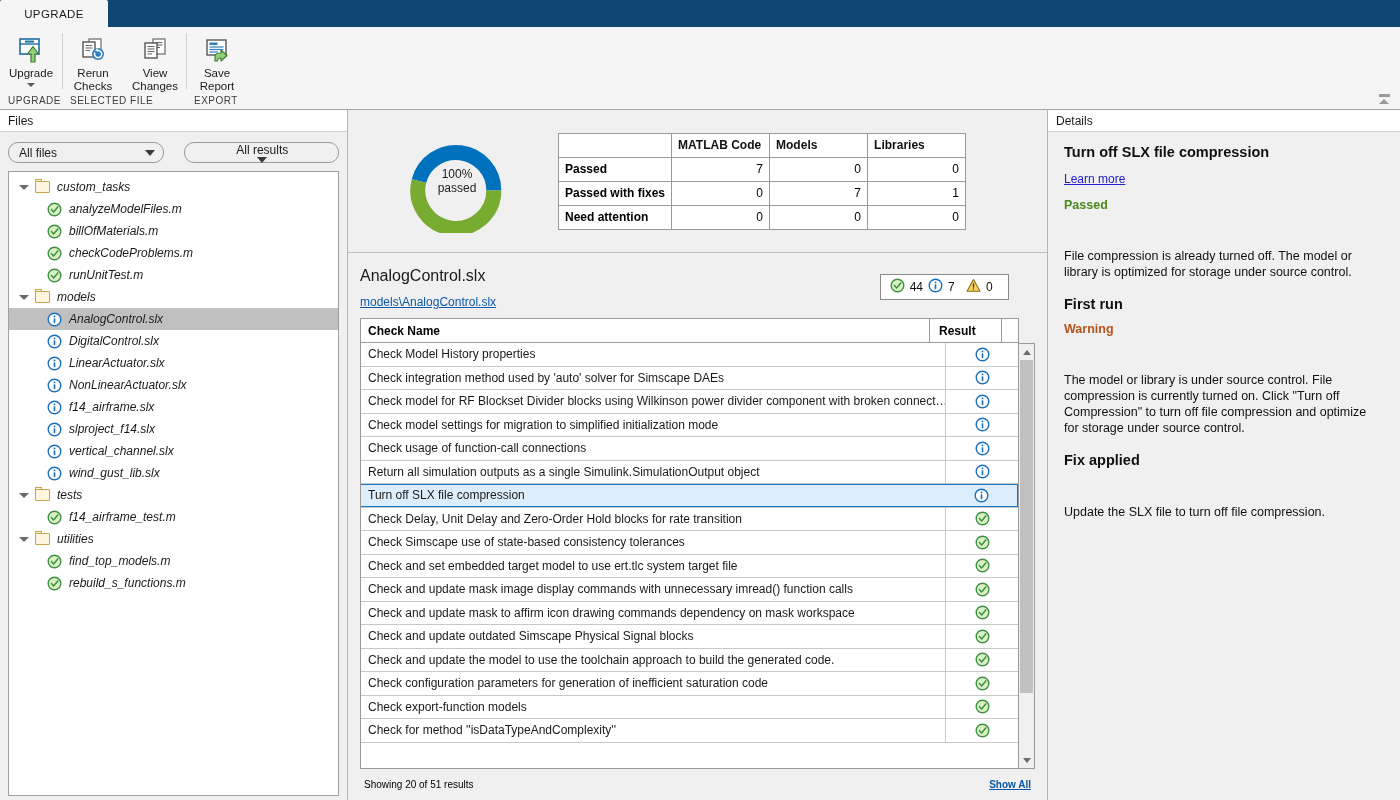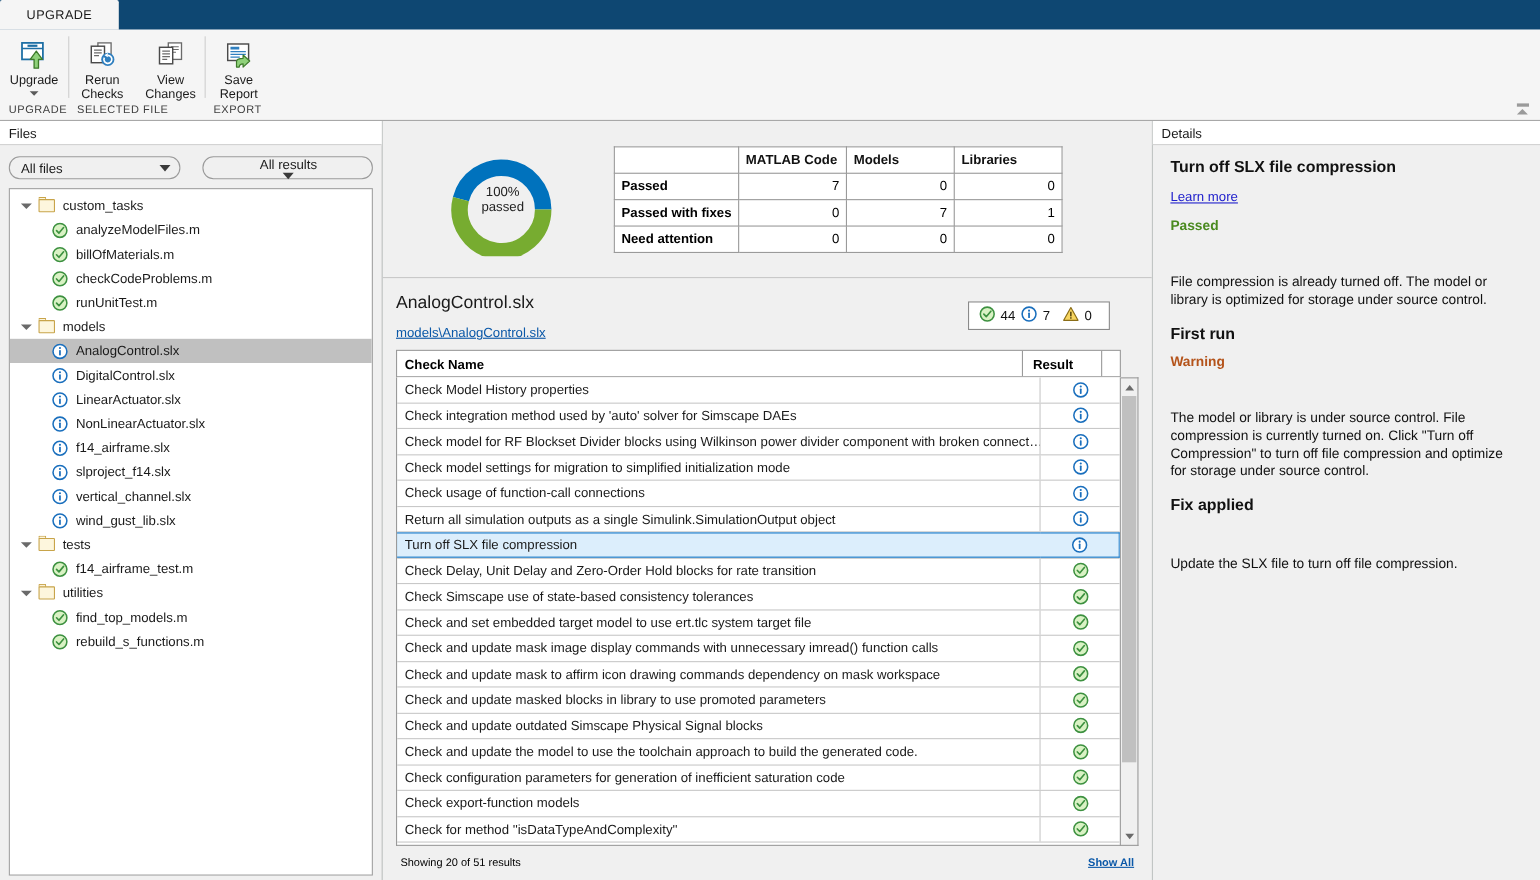--- a/index.html
+++ b/index.html
@@ -157,20 +157,21 @@
     border-right: 5px solid transparent;
     border-top: 6px solid #3a3a3a;
   }
   .tree {
     flex: 1;
     margin: 0 8px 4px 8px;
     background: #ffffff;
     border: 1px solid #a0a0a0;
     overflow: hidden;
     padding-top: 4px;
+    font-style: italic;
   }
   .tree-row {
     height: 22px;
     display: flex;
     align-items: center;
     font-size: 12px;
     color: #1a1a1a;
     white-space: nowrap;
   }
   .tree-row.folder { padding-left: 10px; }
@@ -850,29 +851,20 @@
               <div class="crow">
                 <div class="n1">Check and update mask to affirm icon drawing commands dependency on mask workspace</div>
                 <div class="n2">
                   <svg width="15" height="15" viewBox="0 0 15 15">
                     <circle cx="7.5" cy="7.5" r="6.3" fill="#d9f2c4" stroke="#3d9140" stroke-width="1.4"></circle>
                     <path d="M4.4 7.6 L6.6 9.9 L10.8 4.9" fill="none" stroke="#3d9140" stroke-width="1.5" stroke-linecap="round" stroke-linejoin="round"></path>
                   </svg>
                 </div>
               </div>
               <div class="crow">
-                <div class="n1">Check and update masked blocks in library to use promoted parameters</div>
-                <div class="n2">
-                  <svg width="15" height="15" viewBox="0 0 15 15">
-                    <circle cx="7.5" cy="7.5" r="6.3" fill="#d9f2c4" stroke="#3d9140" stroke-width="1.4"></circle>
-                    <path d="M4.4 7.6 L6.6 9.9 L10.8 4.9" fill="none" stroke="#3d9140" stroke-width="1.5" stroke-linecap="round" stroke-linejoin="round"></path>
-                  </svg>
-                </div>
-              </div>
-              <div class="crow">
                 <div class="n1">Check and update outdated Simscape Physical Signal blocks</div>
                 <div class="n2">
                   <svg width="15" height="15" viewBox="0 0 15 15">
                     <circle cx="7.5" cy="7.5" r="6.3" fill="#d9f2c4" stroke="#3d9140" stroke-width="1.4"></circle>
                     <path d="M4.4 7.6 L6.6 9.9 L10.8 4.9" fill="none" stroke="#3d9140" stroke-width="1.5" stroke-linecap="round" stroke-linejoin="round"></path>
                   </svg>
                 </div>
               </div>
               <div class="crow">
                 <div class="n1">Check and update the model to use the toolchain approach to build the generated code.</div>

